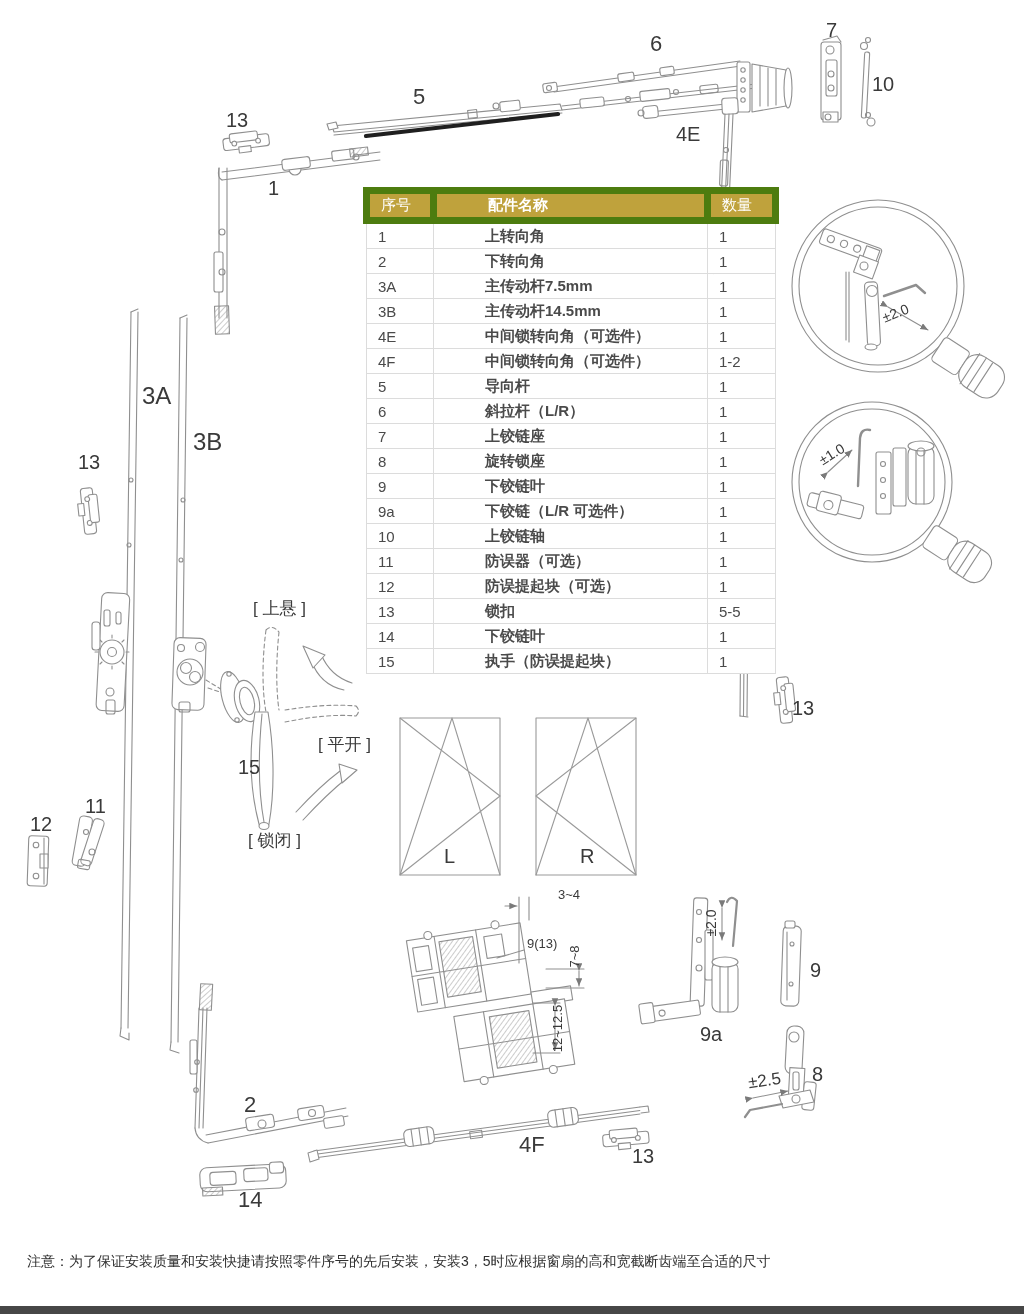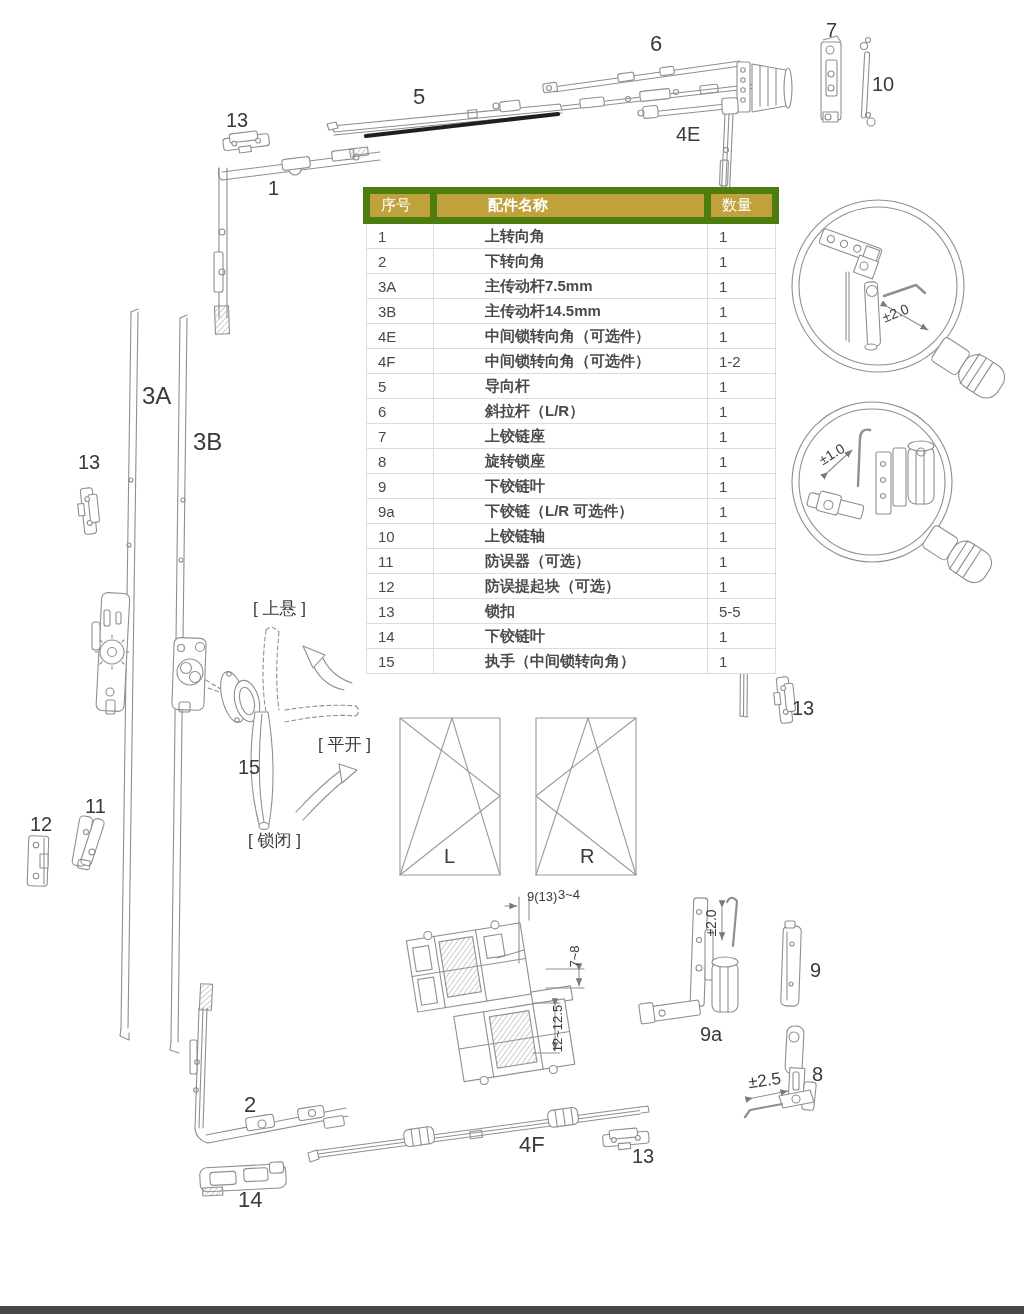--- a/index.html
+++ b/index.html
@@ -396,21 +396,21 @@
 <div class="lbl fs20" style="left:792px;top:698px">13</div>
 <div class="lbl fs17" style="left:253px;top:600px">[ 上悬 ]</div>
 <div class="lbl fs20" style="left:238px;top:757px">15</div>
 <div class="lbl fs17" style="left:318px;top:736px">[ 平开 ]</div>
 <div class="lbl fs17" style="left:248px;top:832px">[ 锁闭 ]</div>
 <div class="lbl fs20" style="left:85px;top:796px">11</div>
 <div class="lbl fs20" style="left:30px;top:814px">12</div>
 <div class="lbl fs20" style="left:444px;top:846px">L</div>
 <div class="lbl fs20" style="left:580px;top:846px">R</div>
 <div class="lbl fs13" style="left:558px;top:888px">3~4</div>
-<div class="lbl fs13" style="left:527px;top:890px">9(13)</div>
+<div class="lbl fs13" style="left:527px;top:937px">9(13)</div>
 <div class="lbl fs13 rot90" style="left:563px;top:950px">7~8</div>
 <div class="lbl fs13 rot90" style="left:534px;top:1022px">12~12.5</div>
 <div class="lbl fs14" style="left:882px;top:306px;transform:rotate(-22deg)">±2.0</div>
 <div class="lbl fs14" style="left:818px;top:447px;transform:rotate(-32deg)">±1.0</div>
 <div class="lbl fs14 rot90" style="left:697px;top:916px">±2.0</div>
 <div class="lbl fs17" style="left:748px;top:1072px;transform:rotate(-8deg)">±2.5</div>
 <div class="lbl fs20" style="left:700px;top:1024px">9a</div>
 <div class="lbl fs20" style="left:810px;top:960px">9</div>
 <div class="lbl fs20" style="left:812px;top:1064px">8</div>
 <div class="lbl fs22" style="left:244px;top:1094px">2</div>
@@ -507,22 +507,23 @@
           <td class="c1">锁扣</td>
           <td class="c2">5-5</td>
         </tr>
         <tr>
           <td class="c0">14</td>
           <td class="c1">下铰链叶</td>
           <td class="c2">1</td>
         </tr>
         <tr>
           <td class="c0">15</td>
-          <td class="c1">执手（中间锁转向角）</td>
+          <td class="c1">执手（防误提起块）</td>
           <td class="c2">1</td>
         </tr>
       </tbody>
 </table>
 
+<div class="note" style="top:1251px">注意：为了保证安装质量和安装快捷请按照零件序号的先后安装，安装3，5时应根据窗扇的高和宽截断齿端至合适的尺寸</div>
 
 <div class="edgebar"></div>
 
 </div>
 
 </body></html>

